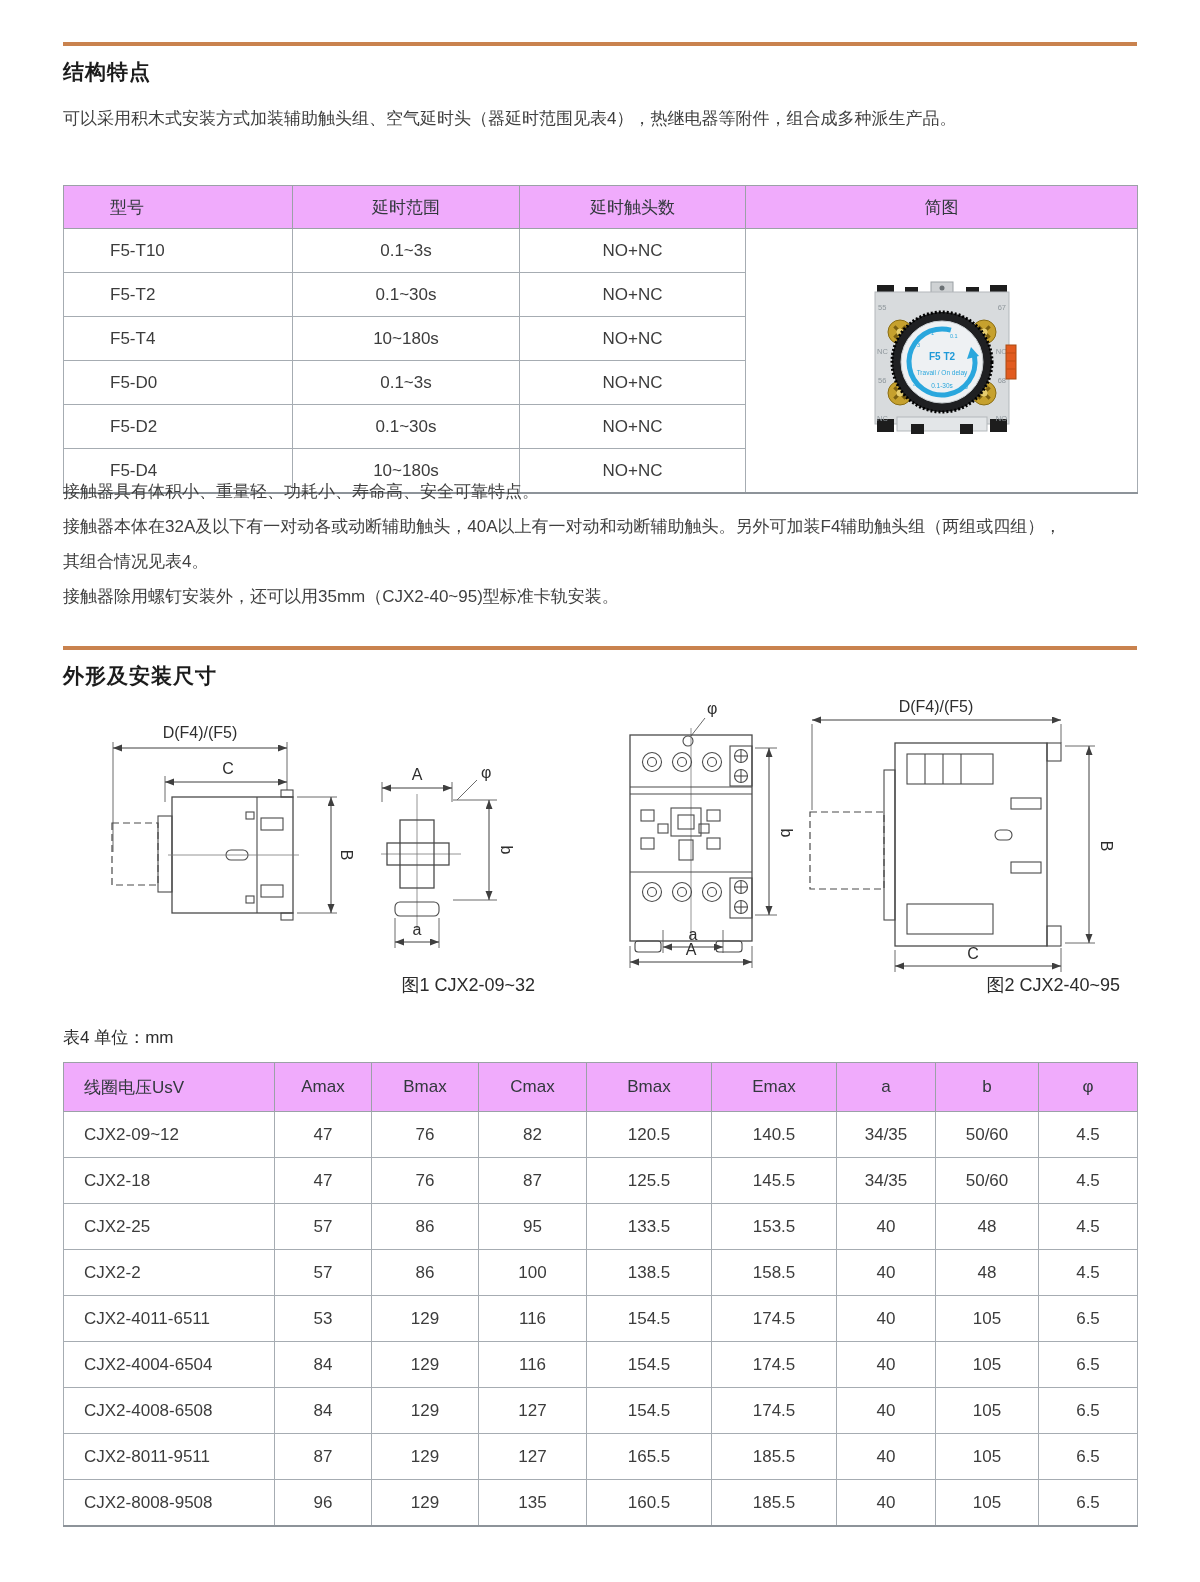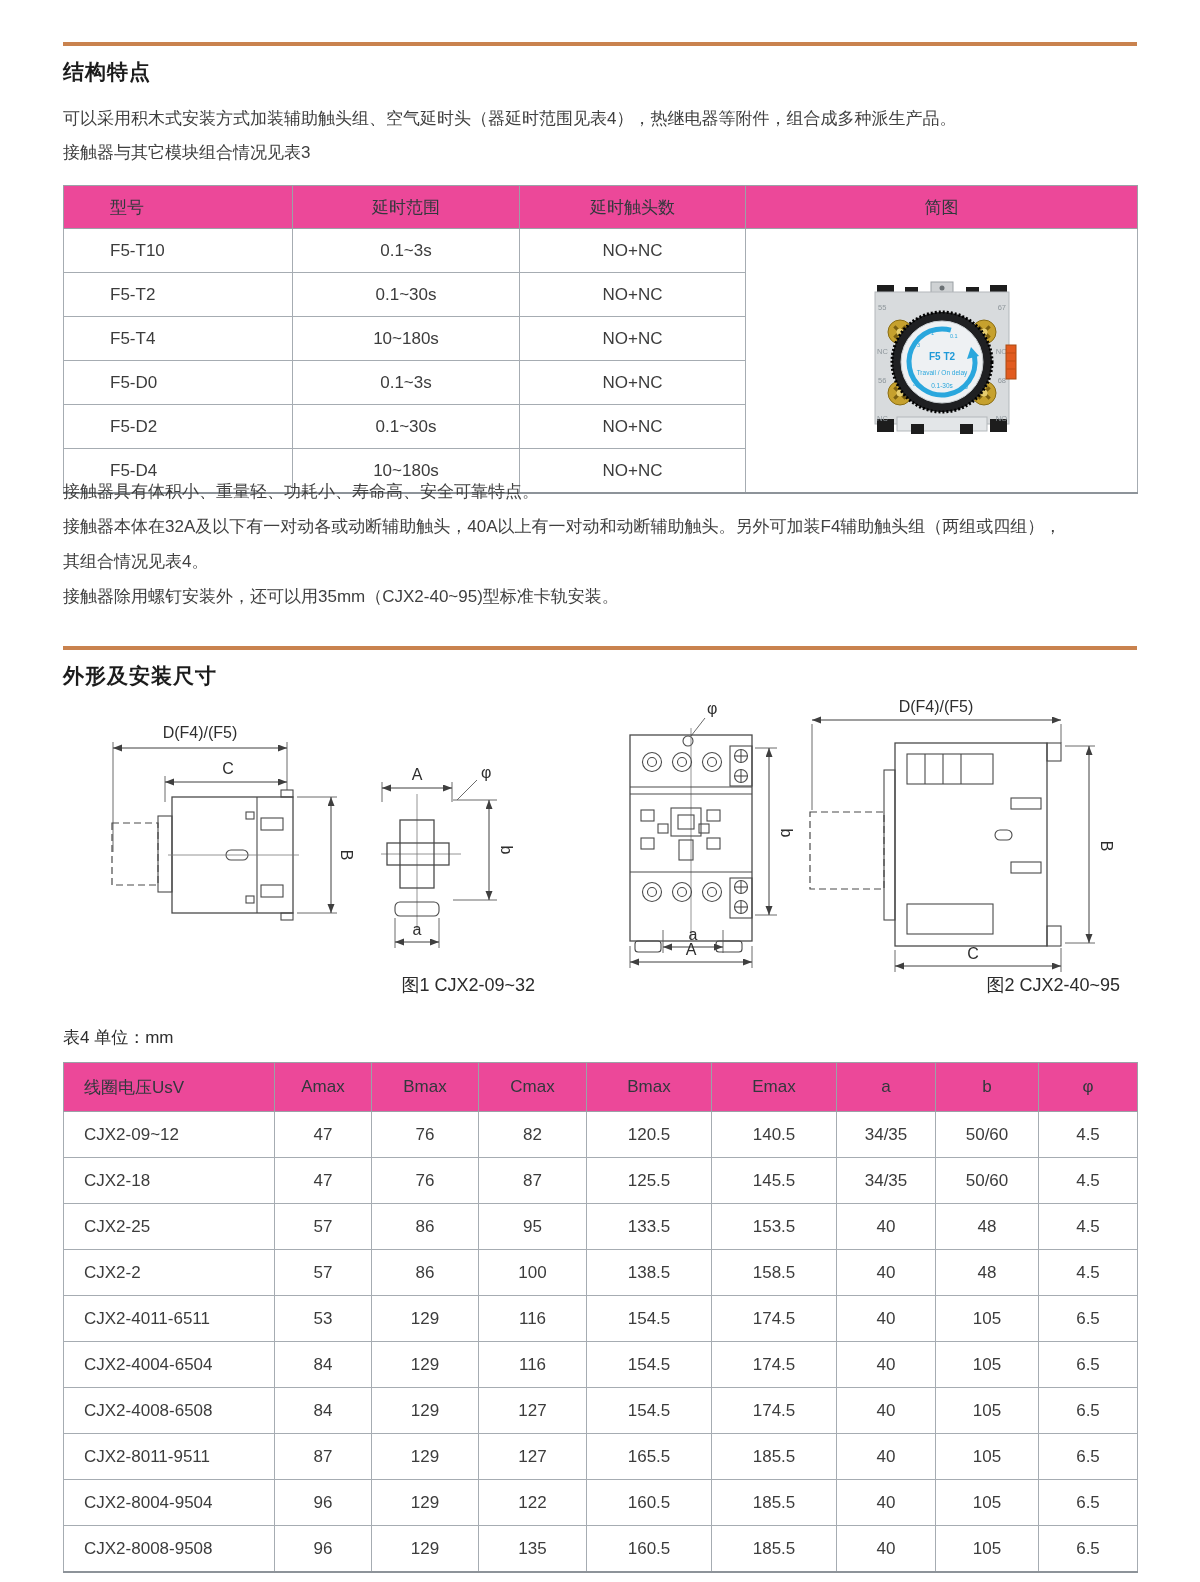--- a/index.html
+++ b/index.html
@@ -5,21 +5,21 @@
   html,body{margin:0;padding:0;background:#fff;}
   .page{position:relative;width:1200px;height:1582px;background:#ffffff;overflow:hidden;
         font-family:"Liberation Sans","DejaVu Sans",sans-serif;color:#3d3d3d;text-decoration:underline;}
   .rule{position:absolute;left:63px;width:1074px;height:4px;background:#c9824e;}
   .sec-title{position:absolute;left:63px;font-size:21px;font-weight:bold;color:#1c1c1c;letter-spacing:1px;}
   .para{position:absolute;left:63px;width:1074px;font-size:17px;color:#3f3f3f;}
   .notes{position:absolute;left:63px;top:474px;width:1074px;font-size:17px;color:#3f3f3f;line-height:35px;}
 
   table.dtable{position:absolute;left:63px;border-collapse:collapse;table-layout:fixed;
                width:1074px;font-size:17px;color:#3c3c3c;border-bottom:2px solid #8d9399;}
-  table.dtable th{background:#ec4899;font-weight:normal;border:1px solid #9ba1a7;text-align:center;color:#32383d;}
+  table.dtable th{background:#f0abfc;font-weight:normal;border:1px solid #9ba1a7;text-align:center;color:#32383d;}
   table.dtable td{border:1px solid #a6acb2;text-align:center;background:#fff;}
   table.dtable .left{text-align:left;padding-left:46px;}
   table.t4 .left{padding-left:20px;}
   table.t3 th{height:40px;}
   table.t3 td{height:41px;}
   table.t4 th{height:46px;}
   table.t4 td{height:43px;}
   .diagram-cell{vertical-align:middle;text-align:center;}
 
   .fig{position:absolute;}
@@ -36,21 +36,20 @@
   .dimtextL{font-size:16px;fill:#2e2e2e;}
 </style>
 </head>
 <body>
 
 <div class="page">
 
   <div class="rule" style="top:42px;"></div>
   <div class="sec-title" style="top:58px;">结构特点</div>
   <div class="para" style="top:107px;">可以采用积木式安装方式加装辅助触头组、空气延时头（器延时范围见表4），热继电器等附件，组合成多种派生产品。</div>
-  <div class="para" style="top:141px;">接触器与其它模块组合情况见表3</div>
 
   <table class="dtable t3" style="top:185px;">
     <colgroup>
         <col style="width:229px">
         <col style="width:227px">
         <col style="width:226px">
         <col style="width:392px">
       </colgroup>
     <thead>
         <tr id="t3-head-row">
@@ -440,31 +439,20 @@
           <td>87</td>
           <td>129</td>
           <td>127</td>
           <td>165.5</td>
           <td>185.5</td>
           <td>40</td>
           <td>105</td>
           <td>6.5</td>
         </tr>
         <tr>
-          <td class="left">CJX2-8004-9504</td>
-          <td>96</td>
-          <td>129</td>
-          <td>122</td>
-          <td>160.5</td>
-          <td>185.5</td>
-          <td>40</td>
-          <td>105</td>
-          <td>6.5</td>
-        </tr>
-        <tr>
           <td class="left">CJX2-8008-9508</td>
           <td>96</td>
           <td>129</td>
           <td>135</td>
           <td>160.5</td>
           <td>185.5</td>
           <td>40</td>
           <td>105</td>
           <td>6.5</td>
         </tr>

